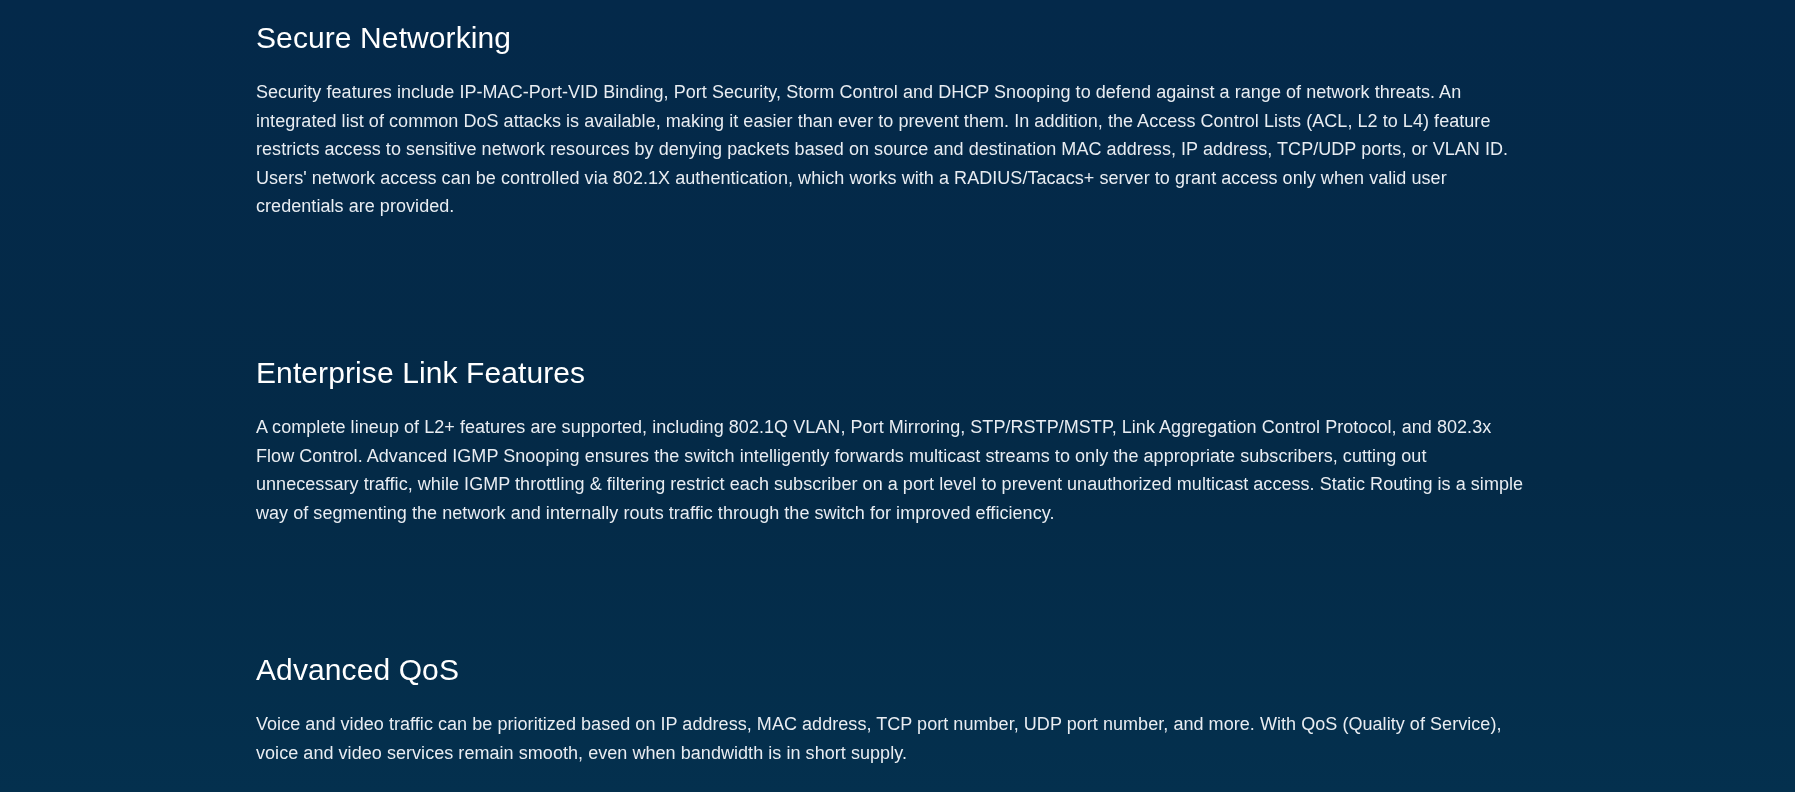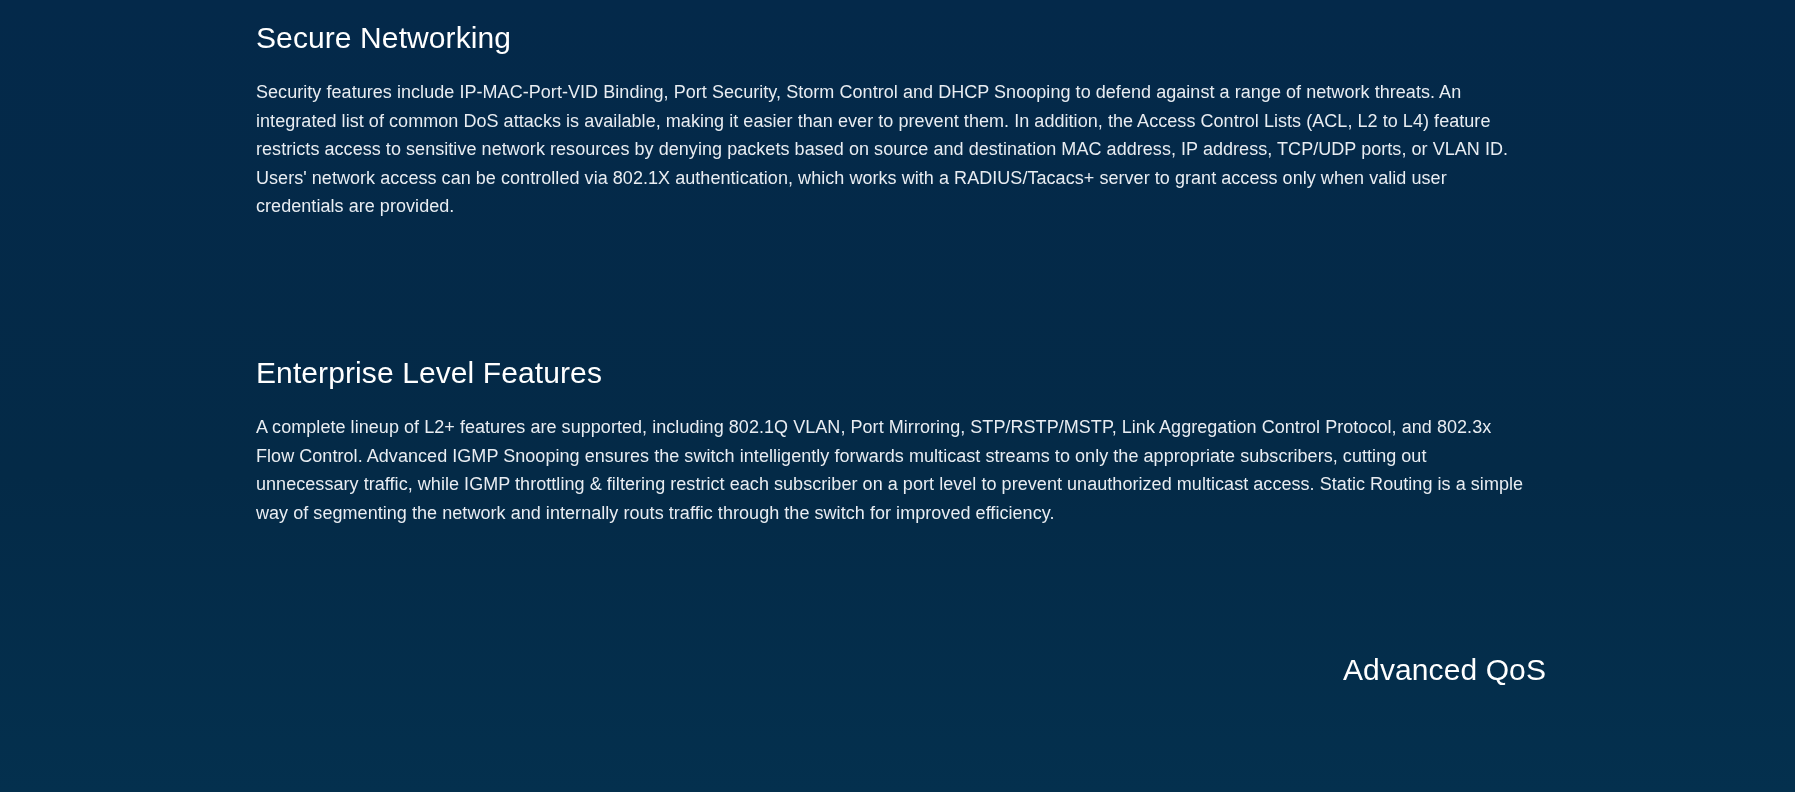--- a/index.html
+++ b/index.html
@@ -28,21 +28,21 @@
     top: 0;
     width: 1290px;
   }
   .section {
     position: absolute;
     left: 0;
     width: 1290px;
   }
   .section-1 { top: 20px; }
   .section-2 { top: 355px; }
-  .section-3 { top: 652px; text-align: right; }
+  .section-3 { top: 652px; }
 
   .section h2 {
     margin: 0 0 22px 0;
     font-size: 30px;
     line-height: 36px;
     font-weight: 400;
     color: #ffffff;
     letter-spacing: 0.1px;
   }
   .section p {
@@ -60,22 +60,23 @@
 
 <div class="page">
   <div class="content">
 
     <section class="section section-1">
       <h2>Secure Networking</h2>
       <p>Security features include IP-MAC-Port-VID Binding, Port Security, Storm Control and DHCP Snooping to defend against a range of network threats. An integrated list of common DoS attacks is available, making it easier than ever to prevent them. In addition, the Access Control Lists (ACL, L2 to L4) feature restricts access to sensitive network resources by denying packets based on source and destination MAC address, IP address, TCP/UDP ports, or VLAN ID. Users' network access can be controlled via 802.1X authentication, which works with a RADIUS/Tacacs+ server to grant access only when valid user credentials are provided.</p>
     </section>
 
     <section class="section section-2">
-      <h2>Enterprise Level Features</h2>
+      <h2>Enterprise Link Features</h2>
       <p>A complete lineup of L2+ features are supported, including 802.1Q VLAN, Port Mirroring, STP/RSTP/MSTP, Link Aggregation Control Protocol, and 802.3x Flow Control. Advanced IGMP Snooping ensures the switch intelligently forwards multicast streams to only the appropriate subscribers, cutting out unnecessary traffic, while IGMP throttling &amp; filtering restrict each subscriber on a port level to prevent unauthorized multicast access. Static Routing is a simple way of segmenting the network and internally routs traffic through the switch for improved efficiency.</p>
     </section>
 
     <section class="section section-3">
       <h2>Advanced QoS</h2>
+      <p>Voice and video traffic can be prioritized based on IP address, MAC address, TCP port number, UDP port number, and more. With QoS (Quality of Service), voice and video services remain smooth, even when bandwidth is in short supply.</p>
     </section>
 
   </div>
 </div>
 
 </body></html>

